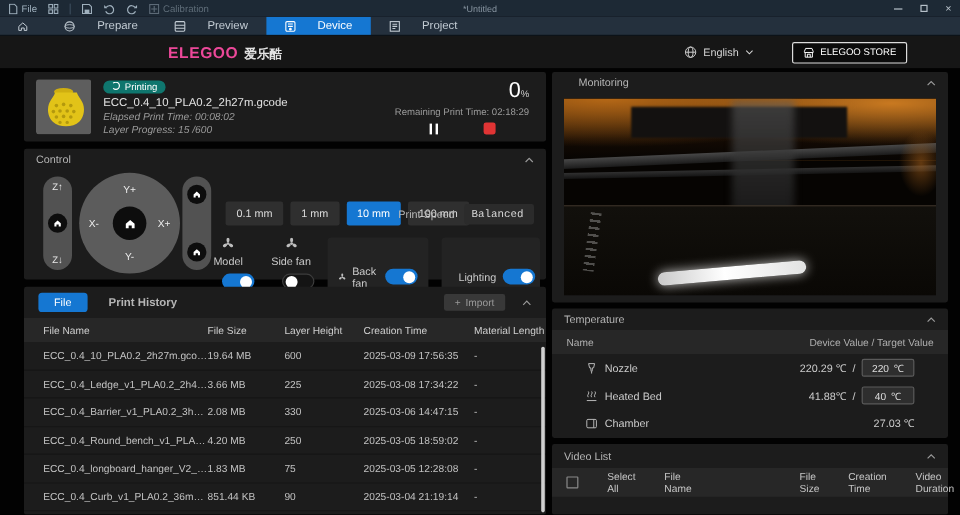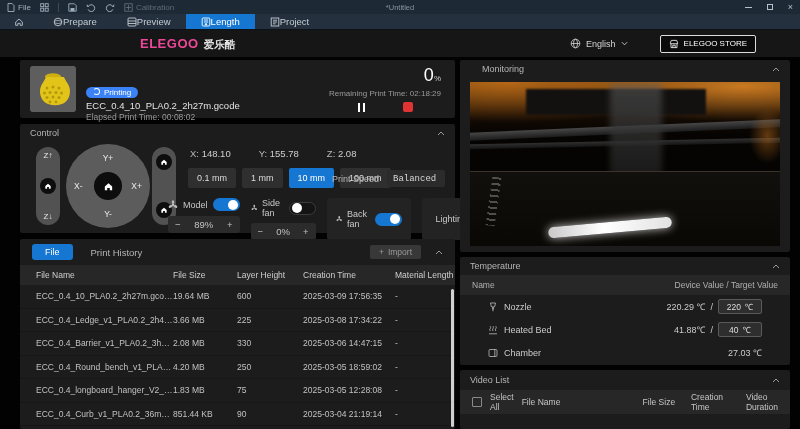--- a/index.html
+++ b/index.html
@@ -13,45 +13,45 @@
   .tb-title{position:absolute;left:0;right:0;text-align:center;color:#8794a0;font-size:7.5px;pointer-events:none;}
   .win-controls{margin-left:auto;display:flex;align-items:center;gap:15px;color:#b6c0c9;z-index:2;}
   .win-min{width:7px;height:1px;background:#b6c0c9;}
   .win-max{width:6px;height:6px;border:1px solid #b6c0c9;}
   .win-close{font-size:9px;line-height:9px;}
   .dim{color:#5f6d79;}
 
   
   .tabbar{height:16px;background:#24303d;display:flex;align-items:stretch;font-size:9.5px;color:#c3ccd4;border-bottom:1px solid #0c1218;}
   .tab-home{width:38px;display:flex;align-items:center;justify-content:center;}
-  .tab{display:flex;align-items:center;gap:0;padding:0 15px;cursor:default;}
+  .tab{display:flex;align-items:center;gap:18px;padding:0 15px;cursor:default;}
   .tab.active{background:#1577d2;color:#fff;}
 
   
   .header{height:27px;background:#161616;display:flex;align-items:center;}
   .logo{margin-left:140px;display:flex;align-items:baseline;gap:5px;}
   .logo-en{font-size:13px;font-weight:bold;color:#ec4899;letter-spacing:.5px;}
   .logo-cn{font-size:10.5px;color:#e3e3e3;font-weight:bold;}
   .header-right{margin-left:auto;display:flex;align-items:center;gap:32px;margin-right:44px;}
   .lang{display:flex;align-items:center;gap:5px;font-size:9px;color:#d5d5d5;}
   .store-btn{border:1px solid #dcdcdc;border-radius:2px;padding:3px 8px;display:flex;align-items:center;gap:5px;font-size:8px;color:#fff;background:#0b0b0b;}
 
   
   .main{position:absolute;top:57px;left:0;right:0;bottom:0;background:#020202;}
   .card{position:absolute;background:#1c1c1c;border-radius:2px;}
   .card-title{height:18px;display:flex;align-items:center;justify-content:space-between;padding:0 10px;font-size:9px;color:#b4b4b4;}
 
   
   #printing-card{left:20px;top:3px;width:435px;height:58px;display:flex;padding:6px 10px;gap:10px;}
   .thumb{width:46px;height:46px;border-radius:2px;overflow:hidden;flex:none;}
   .p-info{display:flex;flex-direction:column;gap:1px;padding-top:1px;}
-  .badge{display:inline-flex;align-items:flex-start;gap:4px;background:#3b82f6;border-radius:8px;padding:1px 7px;font-size:8px;color:#fff;width:fit-content;margin-top:20px;}
+  .badge{display:inline-flex;align-items:flex-start;gap:4px;background:#0f766e;border-radius:8px;padding:1px 7px;font-size:8px;color:#fff;width:fit-content;}
   .spinner{width:7px;height:7px;border:1.3px solid #fff;border-left-color:transparent;border-radius:50%;}
   .p-file{font-size:9.5px;color:#e2e2e2;margin-top:1px;}
-  .p-meta{font-size:8.5px;color:#9a9a9a;}
+  .p-meta{font-size:8.5px;color:#9a9a9a;font-style:italic;}
   .p-right{margin-left:auto;display:flex;flex-direction:column;align-items:flex-end;padding-right:4px;}
   .p-progress{font-size:18px;color:#fff;line-height:18px;}
   .p-progress .pct{font-size:8px;color:#cfcfcf;}
   .p-remaining{font-size:8px;color:#9a9a9a;margin-top:1px;}
   .p-controls{display:flex;align-items:center;gap:38px;margin-top:4px;padding-right:28px;}
   .pause-icon{display:flex;gap:2.5px;}
   .pause-icon span{display:block;width:2.5px;height:9px;background:#fff;}
   .stop-icon{width:10px;height:10px;background:#e03434;border-radius:2px;}
 
   
@@ -71,35 +71,35 @@
   .jog-center{position:absolute;left:50%;top:50%;transform:translate(-50%,-50%);width:28px;height:28px;background:#0d0d0d;border-radius:50%;display:flex;align-items:center;justify-content:center;}
   .coords{position:absolute;left:170px;top:6px;display:flex;gap:28px;font-size:9.5px;color:#cfcfcf;}
   .coords b{font-weight:normal;color:#b9b9b9;}
   .steps{position:absolute;left:168px;top:26px;display:flex;gap:6px;}
   .step-btn{height:20px;padding:0 9px;background:#2f2f2f;border-radius:2px;color:#dcdcdc;font-size:9px;display:flex;align-items:center;}
   .step-btn.active{background:#1577d2;color:#fff;}
   .speed{position:absolute;right:10px;top:28px;display:flex;align-items:center;gap:8px;font-size:9px;color:#b9b9b9;}
   .speed-box{width:58px;height:17px;background:#2b2b2b;border-radius:2px;display:flex;align-items:center;padding:0 6px;color:#d8d8d8;font-family:Liberation Mono, monospace;}
   .fan-row{position:absolute;left:148px;right:10px;top:56px;display:flex;gap:11px;align-items:stretch;}
   .fan-group{width:94px;display:flex;flex-direction:column;gap:5px;}
-  .fan-line{display:flex;align-items:center;gap:5px;font-size:9px;color:#c9c9c9;}
+  .fan-line{display:flex;align-items:center;gap:5px;font-size:9px;color:#c9c9c9;flex-direction:column;}
   .toggle{width:27px;height:13px;border-radius:7px;background:#1577d2;position:relative;margin-left:auto;flex:none;}
   .toggle .knob{position:absolute;top:1.5px;right:2px;width:10px;height:10px;border-radius:50%;background:#fff;}
   .toggle.off{background:#141414;border:1px solid #3c3c3c;}
   .toggle.off .knob{right:auto;left:2px;top:.5px;}
   .stepper{display:flex;align-items:center;justify-content:space-between;background:#2b2b2b;border-radius:3px;height:17px;padding:0 7px;font-size:9.5px;color:#c2c2c2;}
   .fan-box{background:#232323;border-radius:3px;display:flex;align-items:center;padding:0 9px;gap:5px;font-size:9px;color:#c9c9c9;}
   .fan-box.back{width:84px;}
   .fan-box.light{width:82px;}
 
   
   #file-card{left:20px;top:182px;width:435px;height:190px;overflow:hidden;}
   .file-tabs{height:26px;display:flex;align-items:center;padding:0 12px;gap:18px;}
   .file-tab-active{background:#1577d2;color:#fff;font-size:9px;padding:3px 13px;border-radius:3px;}
-  .file-tab{font-size:9.5px;color:#b5b5b5;}
+  .file-tab{font-size:9.5px;color:#b5b5b5;font-weight:bold;}
   .file-tabs-right{margin-left:auto;display:flex;align-items:center;gap:14px;}
   .import-btn{background:#383838;color:#9a9a9a;font-size:8.5px;padding:2px 9px;border-radius:2px;display:flex;align-items:center;gap:4px;}
   .ftable-head,.ftable-row{display:flex;align-items:center;font-size:8.5px;}
   .ftable-head{height:20px;background:#272727;color:#cfcfcf;}
   .ftable-row{height:23.5px;color:#c2c2c2;border-bottom:1px solid #161616;}
   .fc-name{width:153px;padding-left:16px;white-space:nowrap;overflow:hidden;text-overflow:ellipsis;}
   .fc-size{width:64px;}
   .fc-layer{width:66px;}
   .fc-created{width:92px;}
   .fc-material{flex:1;}
@@ -125,21 +125,21 @@
   
   #temp-card{left:460px;top:200px;width:330px;height:108px;}
   .temp-head{height:20px;background:#272727;display:flex;align-items:center;justify-content:space-between;padding:0 12px;font-size:8.5px;color:#b0b0b0;}
   .temp-row{height:23px;display:flex;align-items:center;padding:0 28px;font-size:9px;color:#cbcbcb;}
   .temp-name{display:flex;align-items:center;gap:6px;}
   .temp-val{margin-left:auto;display:flex;align-items:center;gap:5px;}
   .temp-input{width:44px;height:15px;background:#2e2e2e;border:1px solid #5a5a5a;border-radius:2px;display:flex;align-items:center;justify-content:center;gap:4px;font-size:8.5px;color:#ddd;}
 
   
   #video-card{left:460px;top:313px;width:330px;height:59px;}
-  .video-head{height:24px;background:#272727;display:flex;align-items:center;padding:0 12px;font-size:8.5px;color:#c6c6c6;gap:8px;}
+  .video-head{height:24px;background:#272727;display:flex;align-items:center;padding:0 12px;font-size:8.5px;color:#c6c6c6;gap:24px;}
   .checkbox{width:10px;height:10px;border:1px solid #8a8a8a;border-radius:1px;background:transparent;flex:none;}
   .v-name{width:72px;}
   .v-size{width:62px;margin-left:66px;}
   .v-created{width:72px;}
   .v-duration{flex:1;}
 
   .chev{flex:none;}
 </style>
 </head>
 <body>
@@ -220,21 +220,21 @@
       <span>Preview</span>
     </span>
     <span class="tab active">
       <svg width="10" height="10" viewBox="0 0 10 10">
           <g fill="none" stroke="#fff" stroke-width=".9">
             <rect x="1.2" y="1" width="7.6" height="8" rx="1"></rect>
             <path d="M3 3h4M3 5h4"></path>
             <circle cx="5" cy="7.3" r=".7" fill="#fff"></circle>
           </g>
         </svg>
-      <span>Length</span>
+      <span>Device</span>
     </span>
     <span class="tab">
       <svg width="10" height="10" viewBox="0 0 10 10">
           <g fill="none" stroke="#c3ccd4" stroke-width=".9">
             <rect x="1.2" y="1" width="7.6" height="8"></rect>
             <path d="M3 3.2h4M3 5h4M3 6.8h2.5"></path>
           </g>
         </svg>
       <span>Project</span>
     </span>
@@ -363,25 +363,20 @@
                 </svg>
             </span>
             <span class="home-btn">
               <svg width="8" height="8" viewBox="0 0 12 12">
                   <path d="M2 6 6 2.5 10 6v4H7.4V7.6H4.6V10H2z" fill="#fff"></path>
                 </svg>
             </span>
           </div>
         </div>
 
-        <div class="coords">
-          <span><b>X:</b> <span>148.10</span></span>
-          <span><b>Y:</b> <span>155.78</span></span>
-          <span><b>Z:</b> <span>2.08</span></span>
-        </div>
 
         <div class="steps">
           <span class="step-btn">0.1 mm</span>
           <span class="step-btn">1 mm</span>
           <span class="step-btn active">10 mm</span>
           <span class="step-btn">100 mm</span>
         </div>
 
         <div class="speed">
           <span>Print Speed</span>

